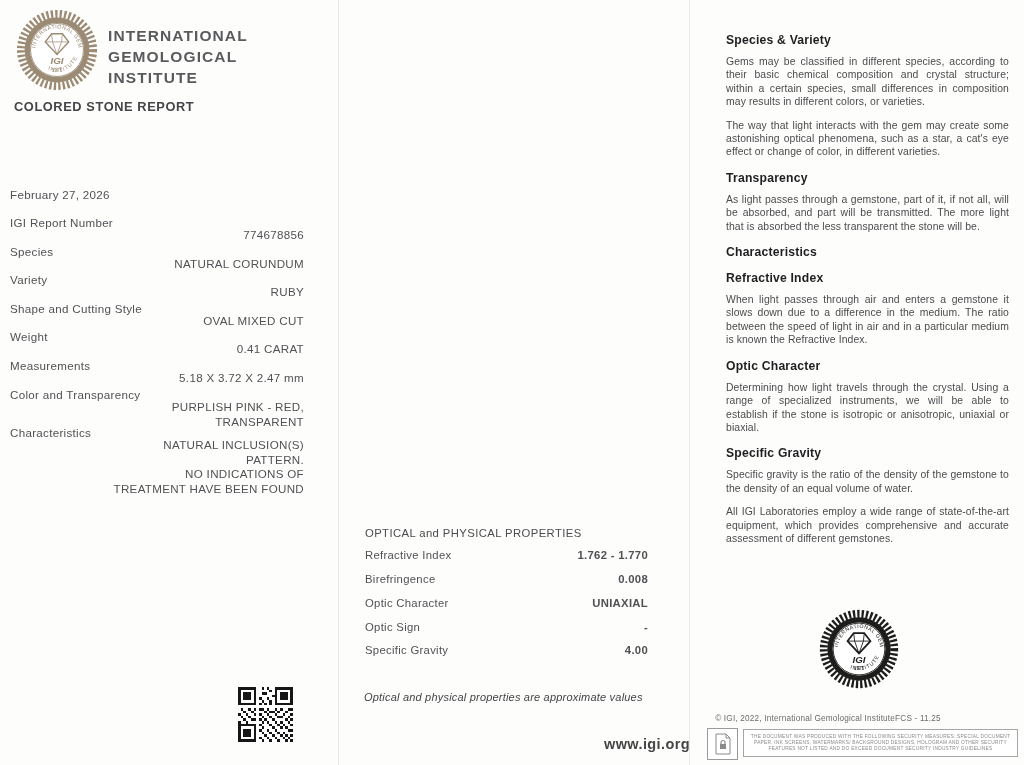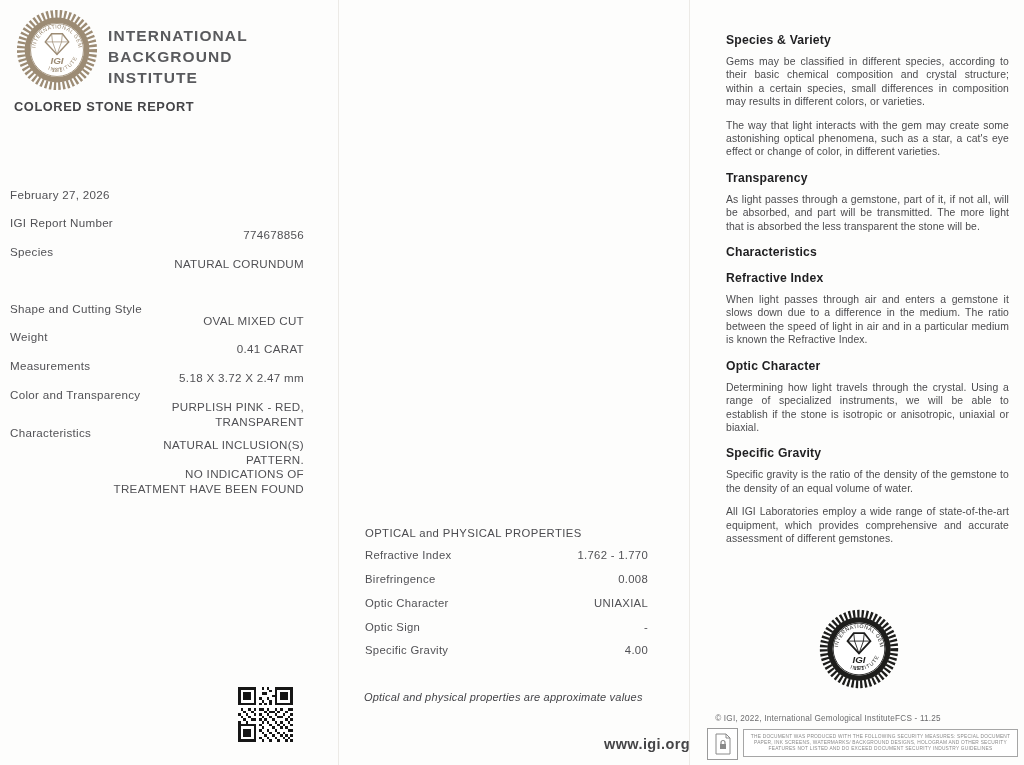--- a/index.html
+++ b/index.html
@@ -22,21 +22,21 @@
   }
   
   .date{position:absolute;left:10px;top:188px;font-size:11.6px;letter-spacing:0.3px;}
   .drow{position:absolute;left:10px;width:294px;font-size:11.6px;letter-spacing:0.3px;}
   .drow .lbl{position:absolute;left:0;top:0;white-space:nowrap;}
   .drow .val{display:block;text-align:right;white-space:pre-line;line-height:14.5px;margin-top:12px;}
   
   .opt-title{position:absolute;left:365px;top:527px;font-size:11.3px;letter-spacing:0.4px;color:#4c4c50;}
   .orow{position:absolute;left:365px;width:283px;font-size:11.3px;letter-spacing:0.3px;}
   .orow .lbl{position:absolute;left:0;top:0;white-space:nowrap;}
-  .orow .val{display:block;text-align:right;}
+  .orow .val{display:block;text-align:right;font-weight:bold;}
   .approx-note{position:absolute;left:364px;top:691px;font-size:11px;font-style:italic;color:#434347;letter-spacing:0.2px;}
   .website{position:absolute;left:338px;top:736px;width:352px;text-align:right;
     font-size:14.5px;font-weight:bold;color:#454547;letter-spacing:0.4px;}
   .qr{position:absolute;left:238px;top:687px;width:55px;height:55px;}
   
   .info{position:absolute;left:726px;top:33px;width:283px;}
   .info h3{margin:0 0 8px 0;font-size:12.2px;font-weight:bold;color:#1f1f21;letter-spacing:0.2px;}
   .info p{margin:0 0 10px 0;font-size:10.4px;line-height:13.4px;color:#4b4b4e;
     text-align:justify;letter-spacing:0.1px;}
   .info .sec{margin-bottom:12px;}
@@ -76,35 +76,39 @@
       <textPath href="#arcB1" startOffset="27">INSTITUTE</textPath>
     </text>
     <path d="M37 41 L44 32 L56 32 L63 41 L50 55 Z" fill="#ffffff" stroke="#9c8b74" stroke-width="1.6"></path>
     <path d="M37 41 H63 M44 32 L45 41 M56 32 L55 41 M45 41 L50 55 M55 41 L50 55" stroke="#9c8b74" stroke-width="0.8" fill="none"></path>
     <text x="50" y="66" font-size="11" font-style="italic" font-weight="bold" text-anchor="middle" fill="#9c8b74">IGI</text>
     <text x="50" y="74" font-size="5.3" text-anchor="middle" fill="#9c8b74">1975</text>
   </svg>
 
   <div class="org-name">
     <div>INTERNATIONAL</div>
-    <div>BACKGROUND</div>
+    <div>GEMOLOGICAL</div>
     <div>INSTITUTE</div>
   </div>
 
   <div class="report-title">COLORED STONE REPORT</div>
 
   <div class="date">February 27, 2026</div>
 
   <div class="drow" style="top:216px">
     <span class="lbl">IGI Report Number</span>
     <span class="val">774678856</span>
   </div>
   <div class="drow" style="top:245px">
     <span class="lbl">Species</span>
     <span class="val">NATURAL CORUNDUM</span>
+  </div>
+  <div class="drow" style="top:273px">
+    <span class="lbl">Variety</span>
+    <span class="val">RUBY</span>
   </div>
   <div class="drow" style="top:302px">
     <span class="lbl">Shape and Cutting Style</span>
     <span class="val">OVAL MIXED CUT</span>
   </div>
   <div class="drow" style="top:330px">
     <span class="lbl">Weight</span>
     <span class="val">0.41 CARAT</span>
   </div>
   <div class="drow" style="top:359px">

